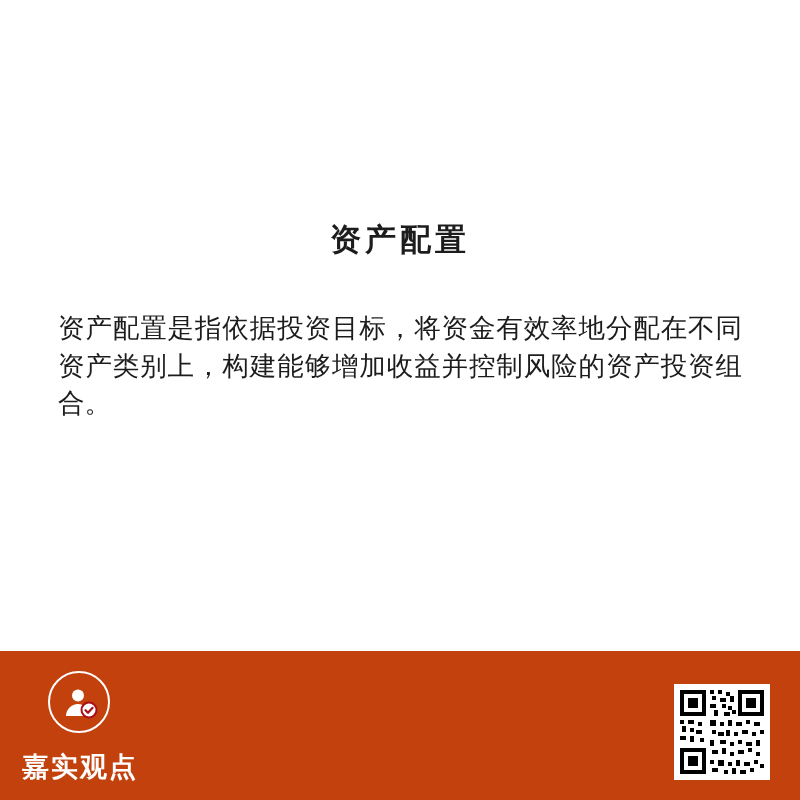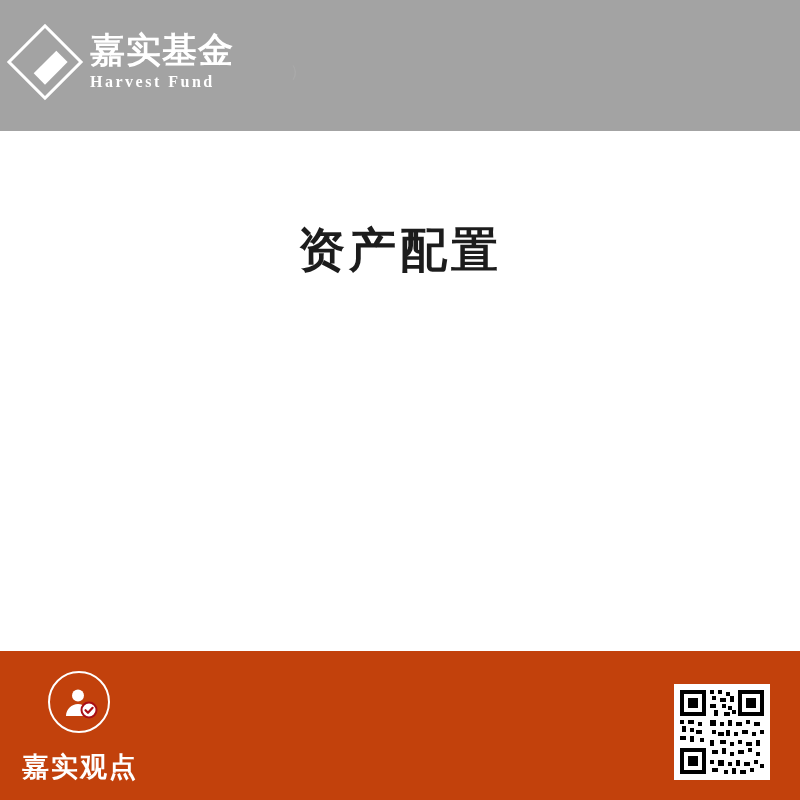--- a/index.html
+++ b/index.html
@@ -80,21 +80,21 @@
   .content {
     position: absolute;
     top: 131px; left: 0;
     width: 800px;
     height: 520px;
     background: #ffffff;
   }
   .doc-title {
     margin-top: 88px;
     text-align: center;
-    font-size: 47px;
+    font-size: 31px;
     font-weight: bold;
     letter-spacing: 4px;
     color: #1c1c1c;
     font-family: Liberation Serif, serif;
   }
   .paragraphs {
     margin: 48px 58px 0 58px;
     font-size: 26.5px;
     line-height: 1.42;
     color: #1c1c1c;
@@ -144,34 +144,25 @@
     background: #ffffff;
     padding: 4px;
   }
   .qr svg { display: block; }
 </style>
 </head>
 <body>
 
 <div class="page">
 
-  <div class="header">
-    <div class="logo-block">
-      <div class="logo-mark"></div>
-      <div class="logo-text">
-        <div class="logo-cn">嘉实基金</div>
-        <div class="logo-en">Harvest Fund</div>
-      </div>
-    </div>
-    <div class="header-watermark">）</div>
-  </div>
 
   <div class="content">
     <div class="doc-title">资产配置</div>
     <div class="paragraphs">
+      <p>资产配置是指依据投资目标，将资金有效率地分配在不同资产类别上，构建能够增加收益并控制风险的资产投资组合。</p>
     </div>
   </div>
 
   <div class="footer">
     <div class="footer-avatar">
       <svg width="38" height="38" viewBox="0 0 38 38" aria-hidden="true">
         <circle cx="18" cy="12.5" r="6" fill="#ffffff"></circle>
         <path d="M6 33c0-7 5.6-12 12-12s12 5 12 12z" fill="#ffffff"></path>
         <circle cx="29" cy="27" r="7.5" fill="#ffffff" stroke="#a90f16" stroke-width="2"></circle>
         <path d="M25.5 27.2l2.5 2.6 4.6-5" fill="none" stroke="#a90f16" stroke-width="2.2" stroke-linecap="round" stroke-linejoin="round"></path>

